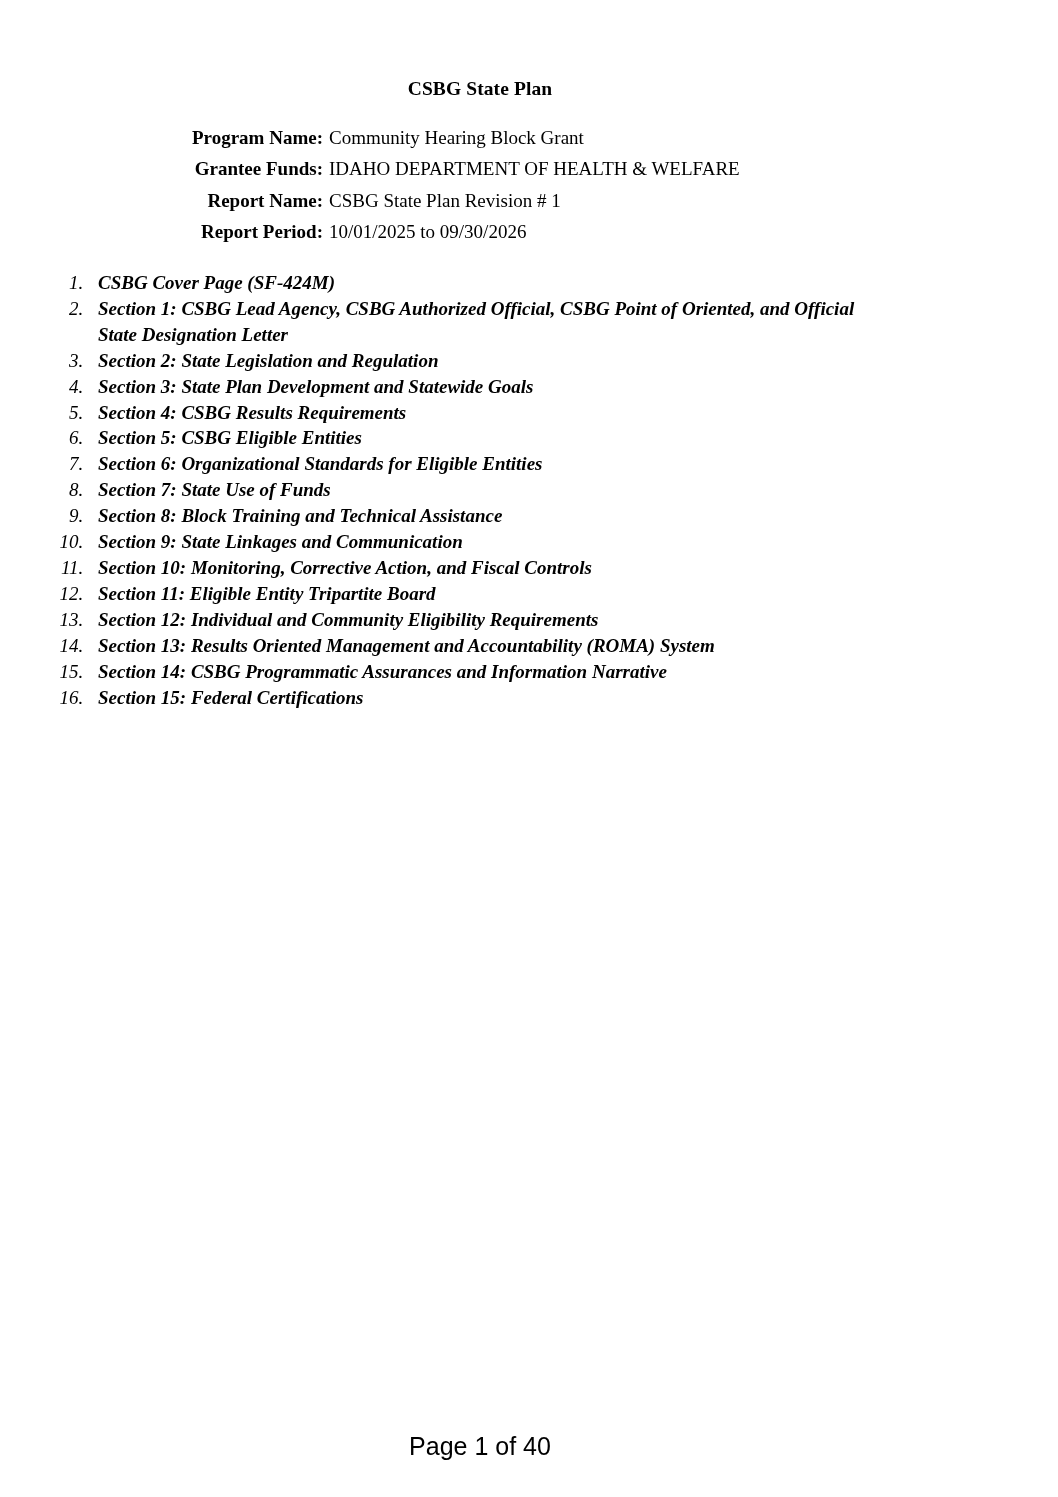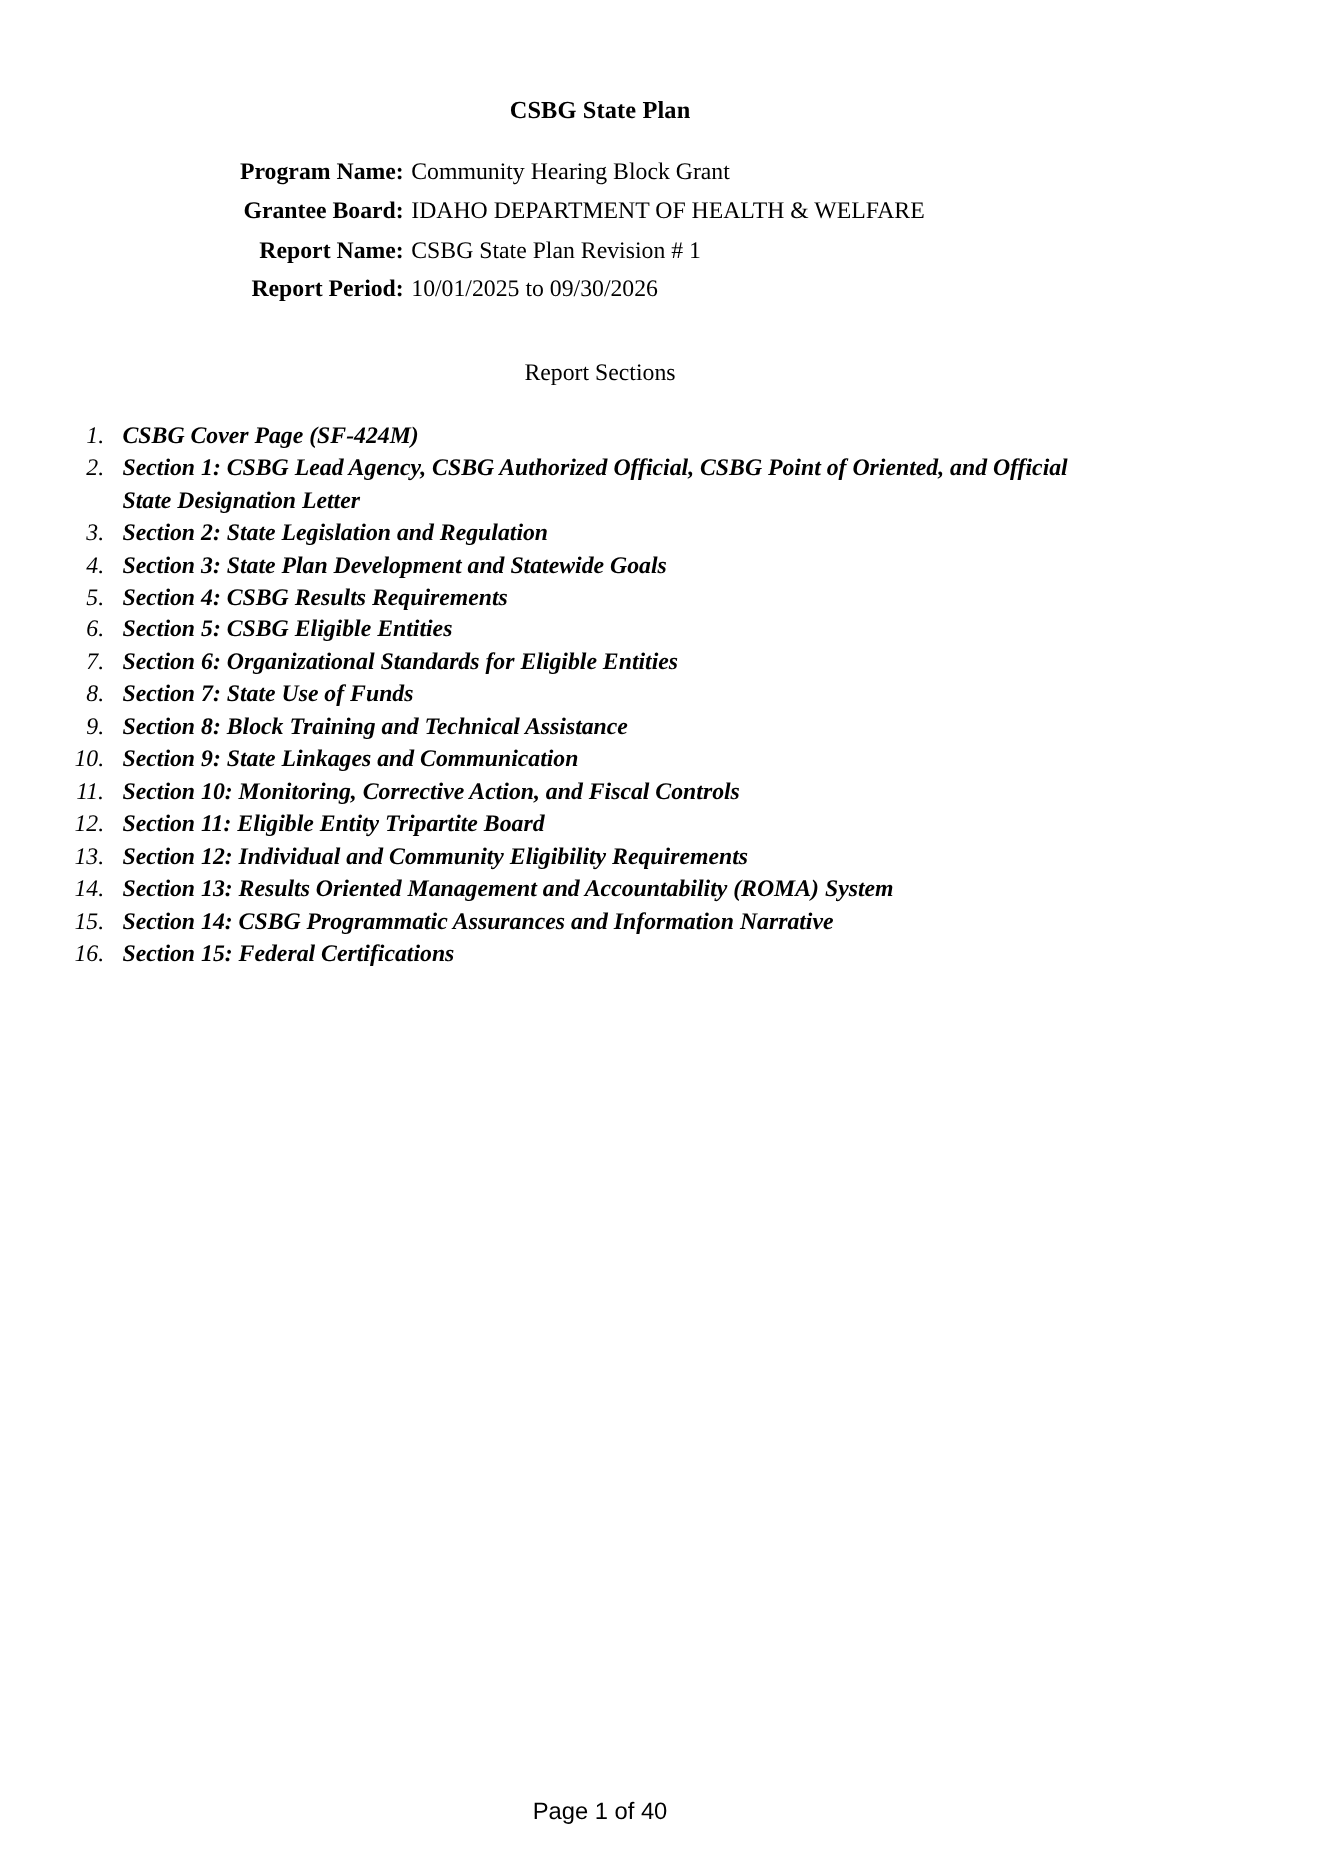--- a/index.html
+++ b/index.html
@@ -76,50 +76,49 @@
     font-weight: normal;
     font-style: italic;
   }
   .footer {
     position: absolute;
     left: 0;
     right: 0;
     bottom: 36px;
     text-align: center;
     font-family: "Liberation Sans", "DejaVu Sans", sans-serif;
-    font-size: 19px;
+    font-size: 25px;
   }
 </style>
 </head>
 <body>
 
 <div class="page">
 
   <h1 class="doc-title">CSBG State Plan</h1>
 
   <div class="meta-block">
     <div class="meta-row">
       <span class="lbl">Program Name:</span>
       <span class="val">Community Hearing Block Grant</span>
     </div>
     <div class="meta-row">
-      <span class="lbl">Grantee Board:</span>
+      <span class="lbl">Grantee Funds:</span>
       <span class="val">IDAHO DEPARTMENT OF HEALTH &amp; WELFARE</span>
     </div>
     <div class="meta-row">
       <span class="lbl">Report Name:</span>
       <span class="val">CSBG State Plan Revision # 1</span>
     </div>
     <div class="meta-row">
       <span class="lbl">Report Period:</span>
       <span class="val">10/01/2025 to 09/30/2026</span>
     </div>
   </div>
 
-  <div class="sections-heading">Report Sections</div>
 
   <ol class="sections">
     <li>CSBG Cover Page (SF-424M)</li>
     <li>Section 1: CSBG Lead Agency, CSBG Authorized Official, CSBG Point of Oriented, and Official State Designation Letter</li>
     <li>Section 2: State Legislation and Regulation</li>
     <li>Section 3: State Plan Development and Statewide Goals</li>
     <li>Section 4: CSBG Results Requirements</li>
     <li>Section 5: CSBG Eligible Entities</li>
     <li>Section 6: Organizational Standards for Eligible Entities</li>
     <li>Section 7: State Use of Funds</li>

